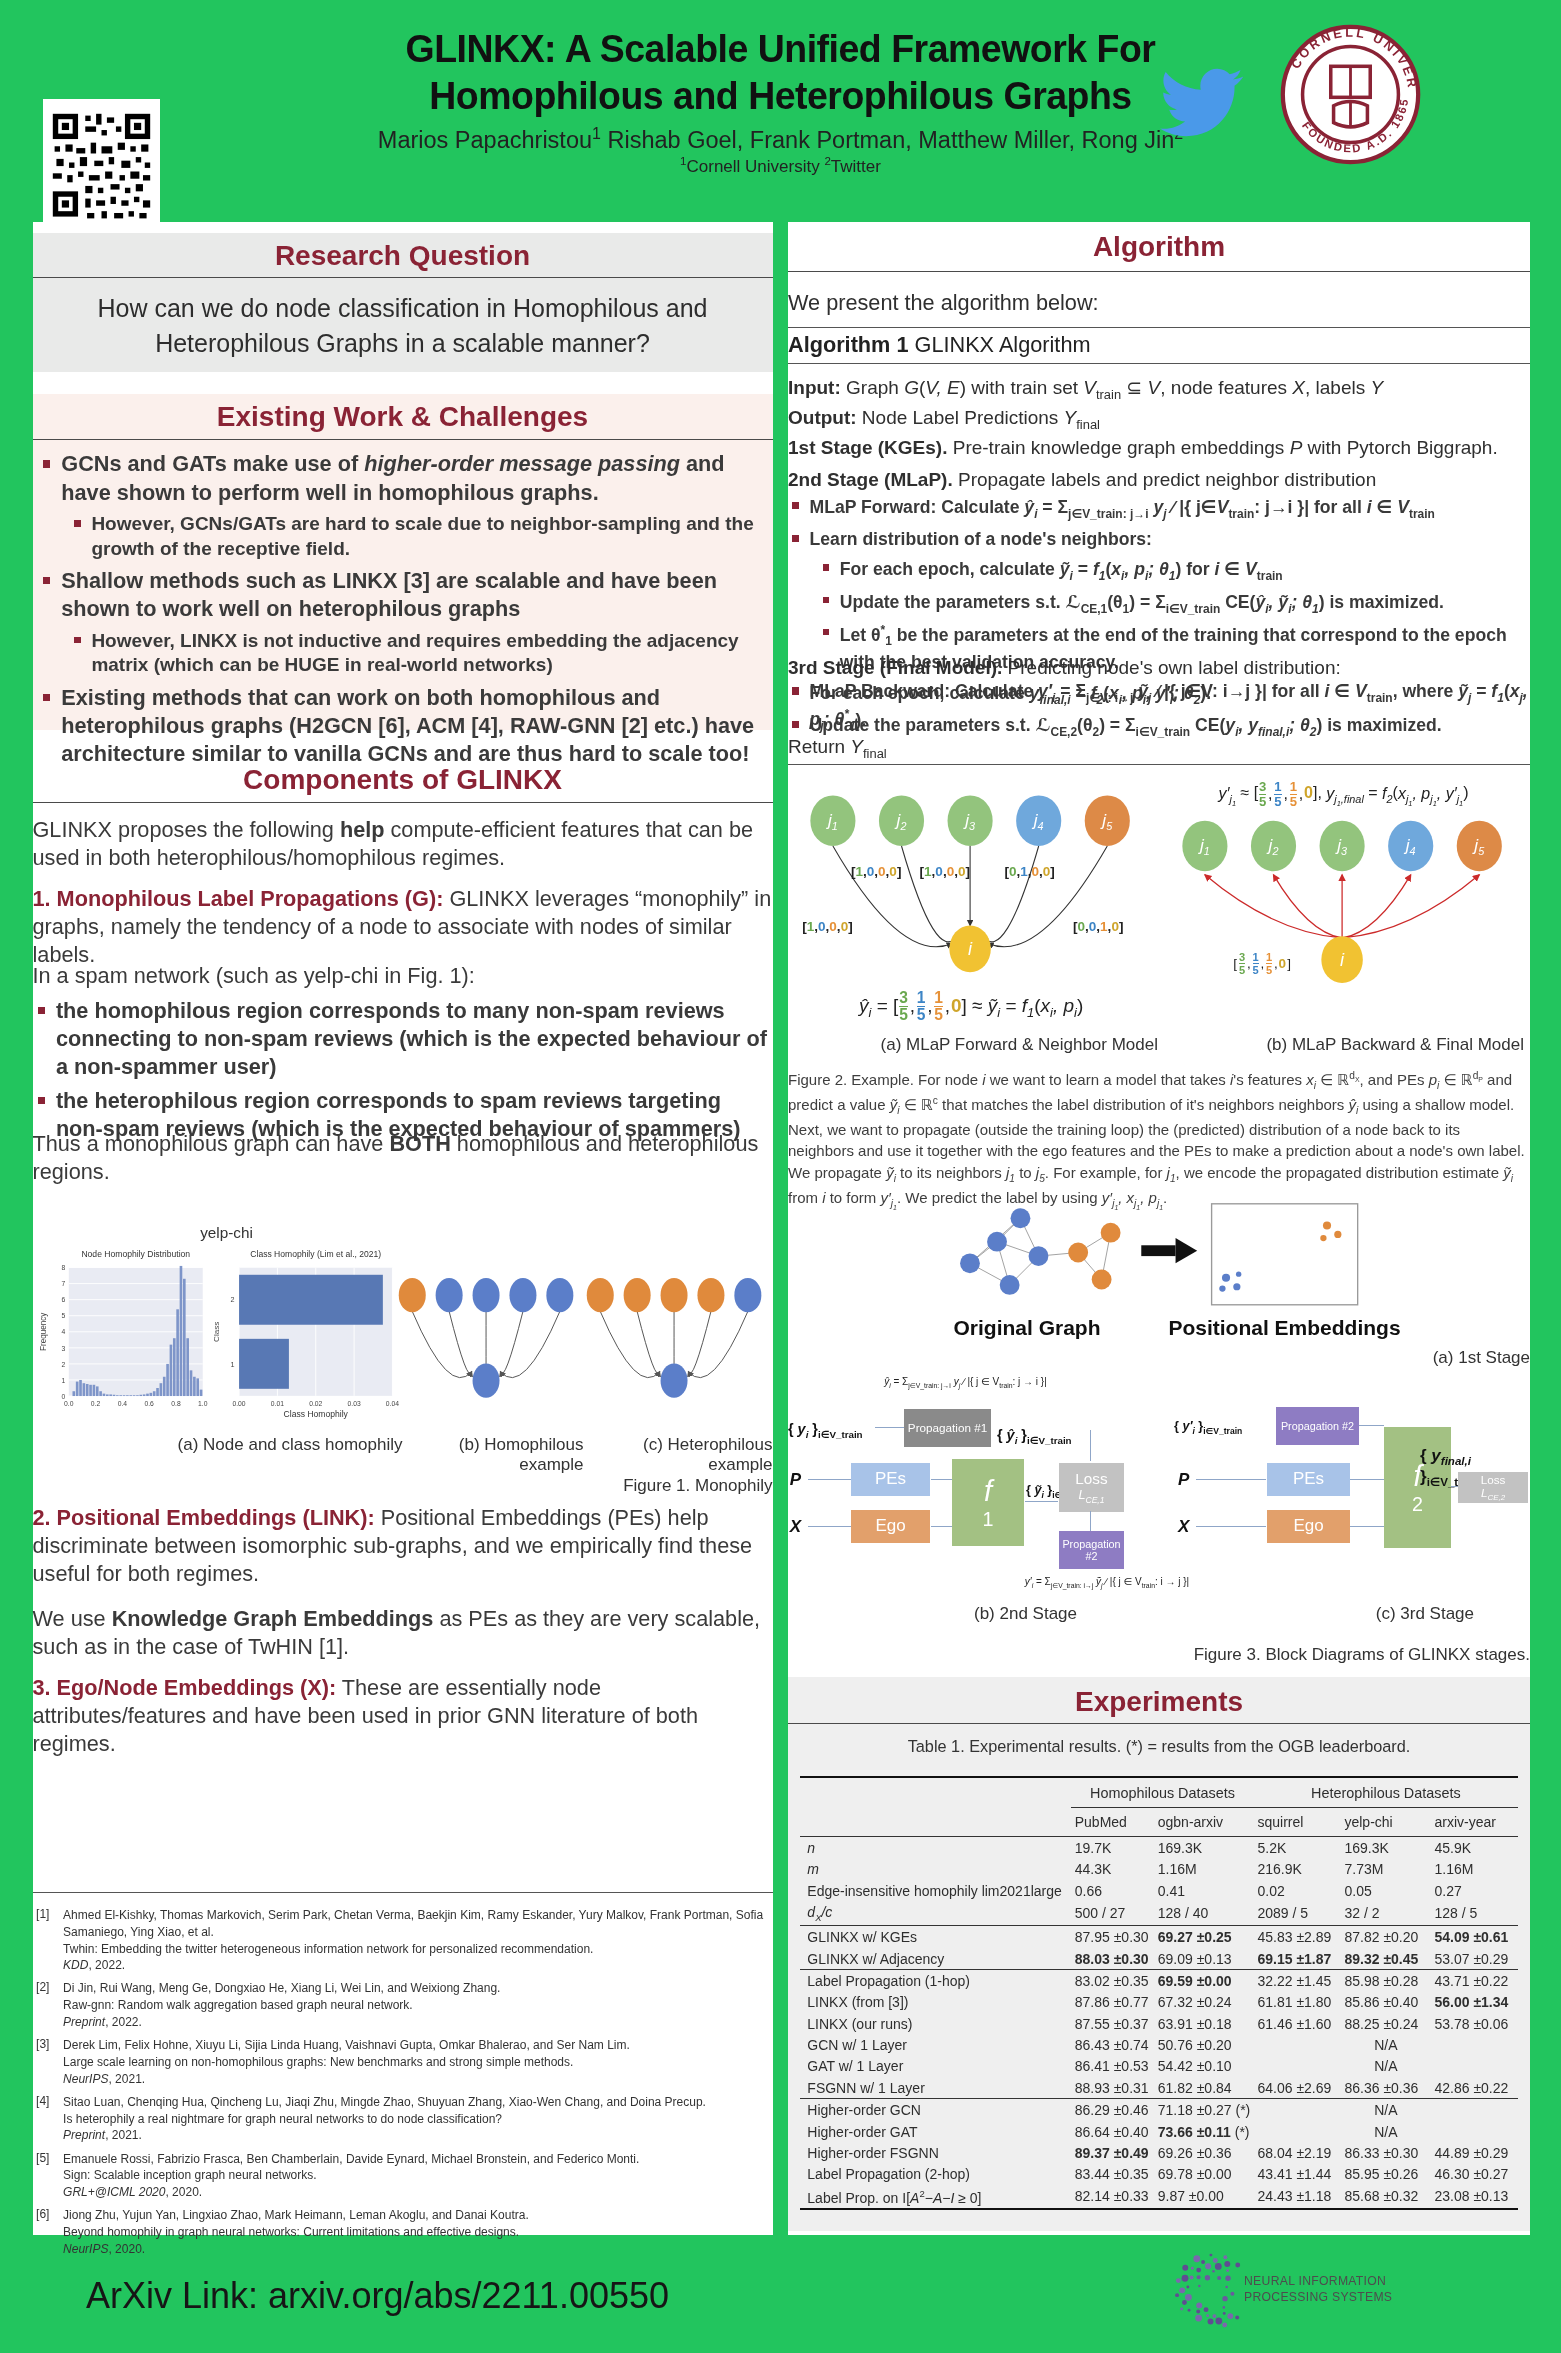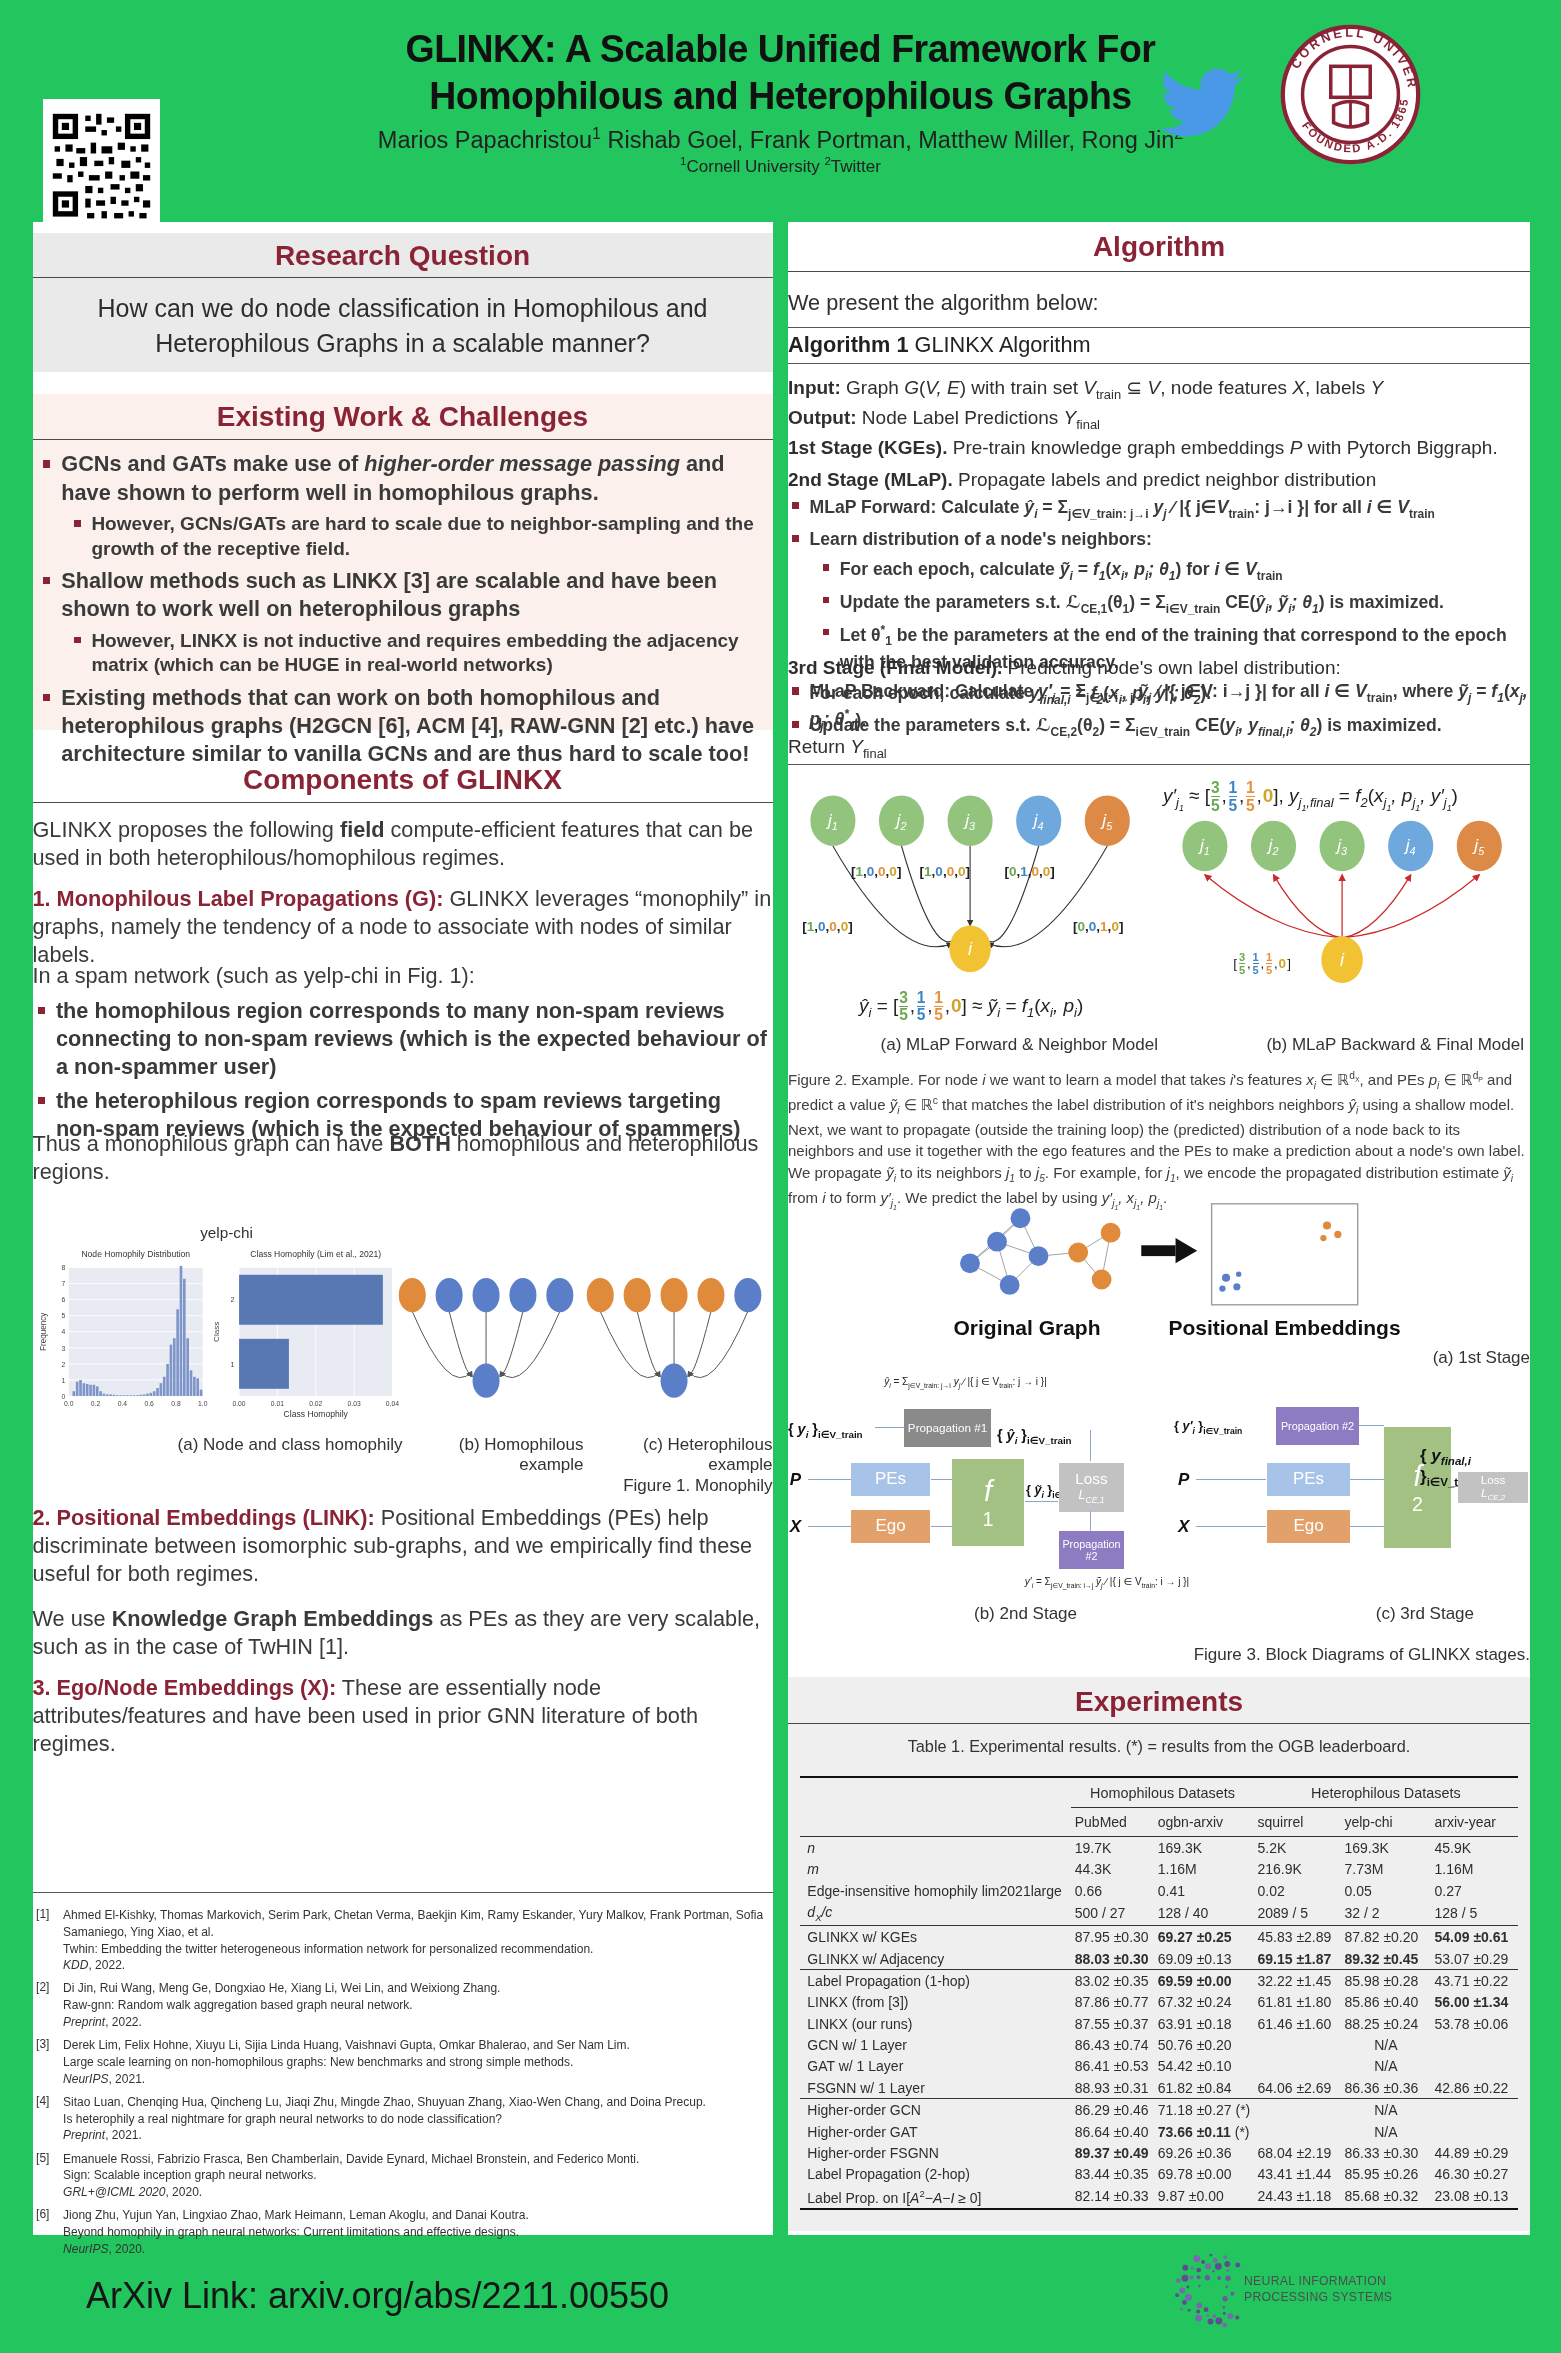--- a/index.html
+++ b/index.html
@@ -192,21 +192,21 @@
           </div>
           <div class="bullet l1">
             <span class="bsq"></span>
             <span class="btext">Existing methods that can work on both homophilous and heterophilous graphs (H2GCN [6], ACM [4], RAW-GNN [2] etc.) have architecture similar to vanilla GCNs and are thus <b>hard to scale</b> too!</span>
           </div>
         </div>
     </div>
 
     <div class="sec-title abs" style="left:0; top:542px; width:740px;">Components of GLINKX</div>
     <div class="sec-rule abs" style="left:0; top:580px; width:740px;"></div>
-    <div class="para abs" style="left:0; top:594px; width:740px;">GLINKX proposes the following <b>field</b> compute-efficient features that can be used in both heterophilous/homophilous regimes.</div>
+    <div class="para abs" style="left:0; top:594px; width:740px;">GLINKX proposes the following <b>help</b> compute-efficient features that can be used in both heterophilous/homophilous regimes.</div>
     <div class="para abs" style="left:0; top:663px; width:740px;"><span class="accent-text">1.   Monophilous Label Propagations (G):</span> GLINKX leverages “monophily” in graphs, namely the tendency of a node to associate with nodes of similar labels.</div>
     <div class="para abs" style="left:0; top:740px; width:740px;">In a spam network (such as yelp-chi in Fig. 1):</div>
     <div class="abs" style="left:3.6px; top:775px; width:733px;">
         <div class="bullet l1">
           <span class="bsq"></span>
           <span class="btext">the homophilous region corresponds to many non-spam reviews connecting to non-spam reviews (which is the expected behaviour of a non-spammer user)</span>
         </div>
         <div class="bullet l1">
           <span class="bsq"></span>
           <span class="btext">the heterophilous region corresponds to spam reviews targeting non-spam reviews (which is the expected behaviour of spammers)</span>
@@ -467,21 +467,21 @@
       <div class="formula abs" style="left:7.2px; top:215px; width:352px; text-align:center;" id="fig2-a-formula"><i>ŷ<sub>i</sub></i> = [<span class="fr" style="color:#6aa84f">
             <span class="fn">3</span>
             <span class="fd">5</span>
           </span><span style="margin:0 0.9px;">,</span><span class="fr" style="color:#3d85c6">
             <span class="fn">1</span>
             <span class="fd">5</span>
           </span><span style="margin:0 0.9px;">,</span><span class="fr" style="color:#e69138">
             <span class="fn">1</span>
             <span class="fd">5</span>
           </span><span style="margin:0 0.9px;">,</span><span style="color:#cfa52b;font-weight:bold;">0</span>] ≈ <i>ỹ<sub>i</sub></i> = <i>f<sub>1</sub></i>(<i>x<sub>i</sub>, p<sub>i</sub></i>)</div>
-      <div class="formula abs" style="left:375px; top:5.4px; width:361px; text-align:left; font-size:19px;" id="fig2-b-formula"><i>y′<sub>j<sub>1</sub></sub></i> ≈ [<span class="fr" style="color:#6aa84f">
+      <div class="formula abs" style="left:375px; top:5.4px; width:361px; text-align:center; font-size:16px;" id="fig2-b-formula"><i>y′<sub>j<sub>1</sub></sub></i> ≈ [<span class="fr" style="color:#6aa84f">
             <span class="fn">3</span>
             <span class="fd">5</span>
           </span><span style="margin:0 0.9px;">,</span><span class="fr" style="color:#3d85c6">
             <span class="fn">1</span>
             <span class="fd">5</span>
           </span><span style="margin:0 0.9px;">,</span><span class="fr" style="color:#e69138">
             <span class="fn">1</span>
             <span class="fd">5</span>
           </span><span style="margin:0 0.9px;">,</span><span style="color:#cfa52b;font-weight:bold;">0</span>], <i>y<sub>j<sub>1</sub>,final</sub></i> = <i>f<sub>2</sub></i>(<i>x<sub>j<sub>1</sub></sub>, p<sub>j<sub>1</sub></sub>, y′<sub>j<sub>1</sub></sub></i>)</div>
       <svg id="fig2-b" class="abs" style="left:379px; top:40px;" width="352" height="181" viewBox="0 0 390 200">

